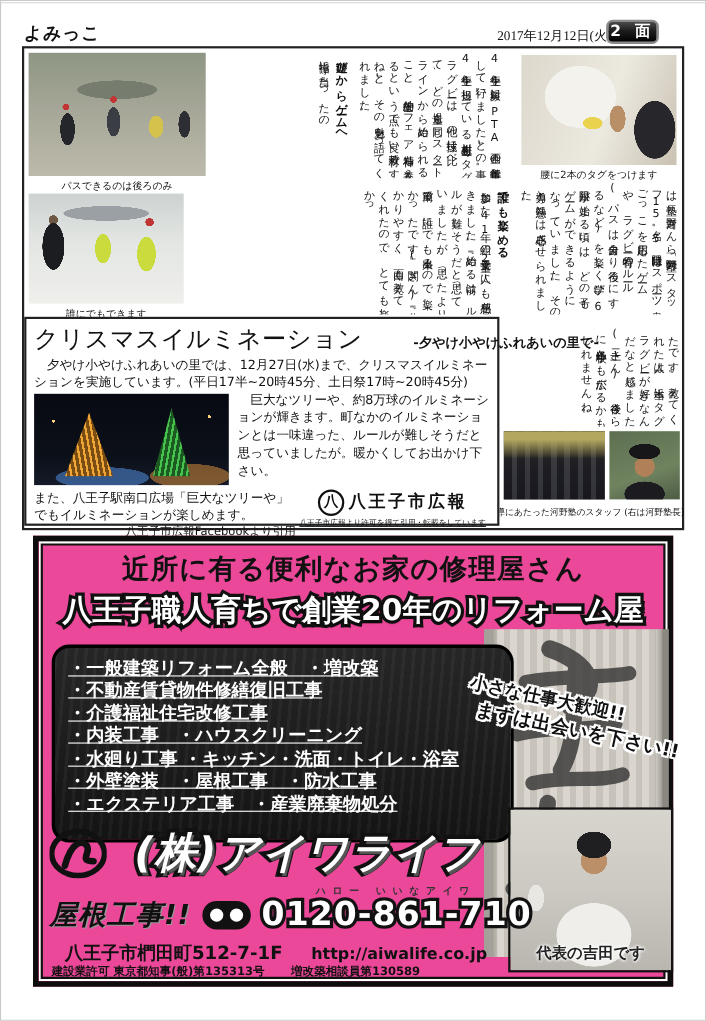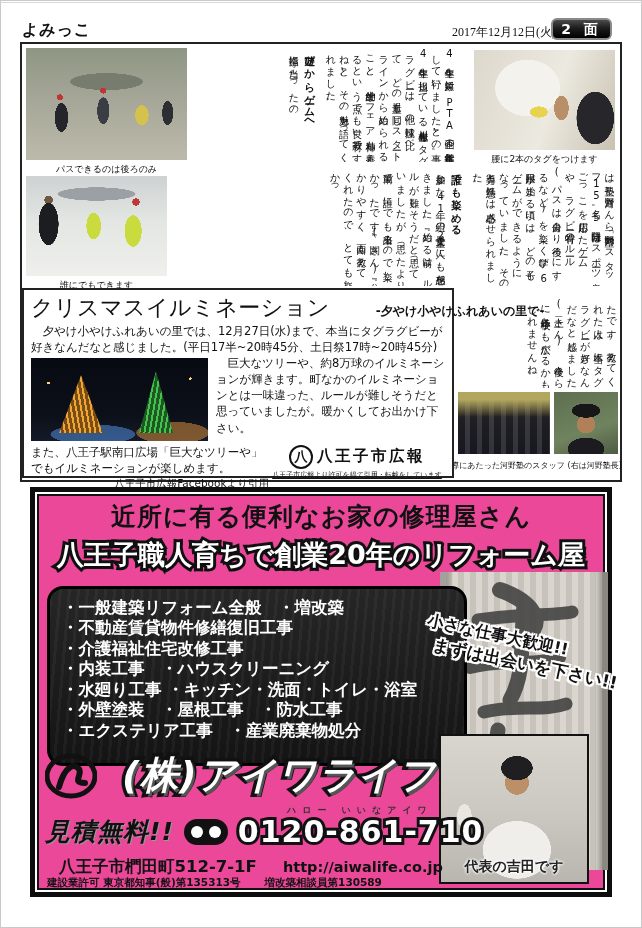--- a/index.html
+++ b/index.html
@@ -10,21 +10,21 @@
     color:#111; overflow:hidden;
     box-shadow: inset 0 0 0 1px #c9c9c9;
   }
   .top-rule { position:absolute; left:0; top:2px; width:642px; height:1px; background:#d8d8d8; }
 
   
   .masthead { position:absolute; left:22px; top:20px; font-size:16px; font-weight:bold;
     letter-spacing:1px; transform:skewX(-4deg); }
   .pub-date { position:absolute; left:452px; top:24px; font-size:12px; font-weight:normal;
     font-family:"Liberation Serif","DejaVu Serif",serif; }
-  .page-badge { position:absolute; left:551px; top:18px; width:61px; height:22px;
+  .page-badge { position:absolute; left:551px; top:18px; width:48px; height:22px;
     background:linear-gradient(180deg,#4a4a4a 0%,#1d1d1d 45%,#000 100%);
     border:2px solid #8a8a8a; border-radius:6px; color:#fff; font-size:14px; font-weight:bold;
     text-align:center; line-height:18px; letter-spacing:4px; }
 
   
   .article-box { position:absolute; left:20px; top:42px; width:602px; height:440px;
     border:2px solid #222; background:#fff; }
 
   .photo { position:absolute; overflow:hidden; }
   .caption { position:absolute; font-size:9px; color:#111; text-align:center; white-space:nowrap; }
@@ -122,33 +122,33 @@
     font-size:25px; font-weight:bold; letter-spacing:1px; }
   .outline-txt { color:#fff; -webkit-text-stroke:6px #111; paint-order:stroke fill;
     text-shadow:0 2px 2px rgba(0,0,0,.35); }
   .ad-h2 { position:absolute; left:0; top:45px; width:100%; text-align:center;
     font-size:27px; font-weight:bold; }
   .ad-panel { position:absolute; left:12px; top:94px; width:420px; height:180px;
     background:
       repeating-linear-gradient(95deg, rgba(255,255,255,.04) 0 3px, transparent 3px 9px),
       linear-gradient(180deg,#262626 0%,#141414 100%);
     border:3px solid #000; border-radius:16px; padding:9px 12px;
-    color:#fff; font-weight:bold; font-size:16.5px; line-height:1.24; white-space:nowrap; }
+    color:#fff; font-weight:bold; font-size:16.5px; line-height:1.24; white-space:nowrap;text-decoration:underline; }
   .ad-banner { position:absolute; left:405px; top:80px; width:168px; height:298px;
     background:
       linear-gradient(90deg, rgba(0,0,0,.25) 0 3%, transparent 8% 92%, rgba(0,0,0,.3) 97% 100%),
       repeating-linear-gradient(90deg,#dad6cf 0 6px,#c7c3ba 6px 12px);
     overflow:hidden; }
   .ad-banner svg { position:absolute; left:0; top:0; }
   .ad-slogan { position:absolute; left:388px; top:140px; width:210px;
     transform:rotate(12deg); font-weight:bold; color:#111; text-align:left;
     text-shadow:-2px -2px 0 #fff,2px -2px 0 #fff,-2px 2px 0 #fff,2px 2px 0 #fff,0 -2px 0 #fff,0 2px 0 #fff,-2px 0 0 #fff,2px 0 0 #fff; }
   .ad-slogan .s1 { font-size:16px; display:block; }
   .ad-slogan .s2 { font-size:17px; display:block; margin-left:10px; }
-  .ad-ceo { position:absolute; left:404px; top:242px; width:150px; height:150px;
+  .ad-ceo { position:absolute; left:427px; top:242px; width:150px; height:150px;
     border:2px solid #111; background:
       radial-gradient(ellipse 26px 20px at 52% 22%, #1f1f22 60%, transparent 61%),
       radial-gradient(circle 17px at 52% 32%, #bb9068 70%, transparent 71%),
       radial-gradient(ellipse 52px 44px at 52% 78%, #efeeea 65%, transparent 66%),
       radial-gradient(ellipse 12px 20px at 16% 55%, #e9e7e2 60%, transparent 61%),
       linear-gradient(180deg,#d8d5cf 0%,#ccc9c2 50%,#b9b6b0 100%); }
   .ad-ceo-cap { position:absolute; left:0; bottom:6px; width:100%; text-align:center;
     font-size:14px; font-weight:bold; color:#222;
     text-shadow:0 0 3px #fff,0 0 3px #fff,0 0 3px #fff; }
   .ad-company { position:absolute; left:10px; top:258px; display:flex; align-items:center; gap:25px; }
@@ -211,21 +211,21 @@
   <div class="photo photo4"></div>
   <div class="photo photo5"></div>
   <div class="caption cap4">指導にあたった河野塾のスタッフ (右は河野塾長)</div>
 </div>
 
 <div class="chr-box">
   <div class="chr-title-row">
     <span class="chr-title">クリスマスイルミネーション</span><span class="chr-subtitle">-夕やけ小やけふれあいの里で-</span>
   </div>
   <div class="chr-body">
-    <p>夕やけ小やけふれあいの里では、12月27日(水)まで、本当にタグラグビーが好きなんだなと感じました。(平日17半~20時45分、土日祭17時~20時45分)</p>
+    <p>夕やけ小やけふれあいの里では、12月27日(水)まで、クリスマスイルミネーションを実施しています。(平日17半~20時45分、土日祭17時~20時45分)</p>
     <div class="chr-photo">
       <div class="chr-tree orange"></div>
       <div class="chr-tree green"></div>
     </div>
     <p>巨大なツリーや、約8万球のイルミネーションが輝きます。町なかのイルミネーションとは一味違った、ルールが難しそうだと思っていましたが。暖かくしてお出かけ下さい。</p>
     <div class="chr-note-row">
       <div class="chr-note">また、八王子駅南口広場「巨大なツリーや」でもイルミネーションが楽しめます。</div>
       <div class="chr-credit">八王子市広報Facebookより引用</div>
       <div class="chr-logo">
         <div class="chr-logo-row">
@@ -280,21 +280,21 @@
     <svg class="ad-logo-mark" viewBox="0 0 52 46">
       <ellipse cx="26" cy="23" rx="24" ry="20" fill="none" stroke="#111" stroke-width="5"></ellipse>
       <path d="M14 34 C 20 12, 30 10, 34 16 C 38 22, 26 30, 40 30" fill="none" stroke="#111" stroke-width="6" stroke-linecap="round"></path>
     </svg>
     <div class="ad-company-name">(株)アイワライフ</div>
   </div>
 
   <div class="ad-hello">ハロー いいなアイワ</div>
 
   <div class="ad-phone-row">
-    <div class="ad-estimate">見積無料!!</div>
+    <div class="ad-estimate">屋根工事!!</div>
     <div class="freedial"></div>
     <div class="ad-phone-num">0120-861-710</div>
   </div>
 
   <div class="ad-addr-row">
     <div class="ad-address">八王子市椚田町512-7-1F</div>
     <div class="ad-url">http://aiwalife.co.jp</div>
   </div>
 
   <div class="ad-license-row">

